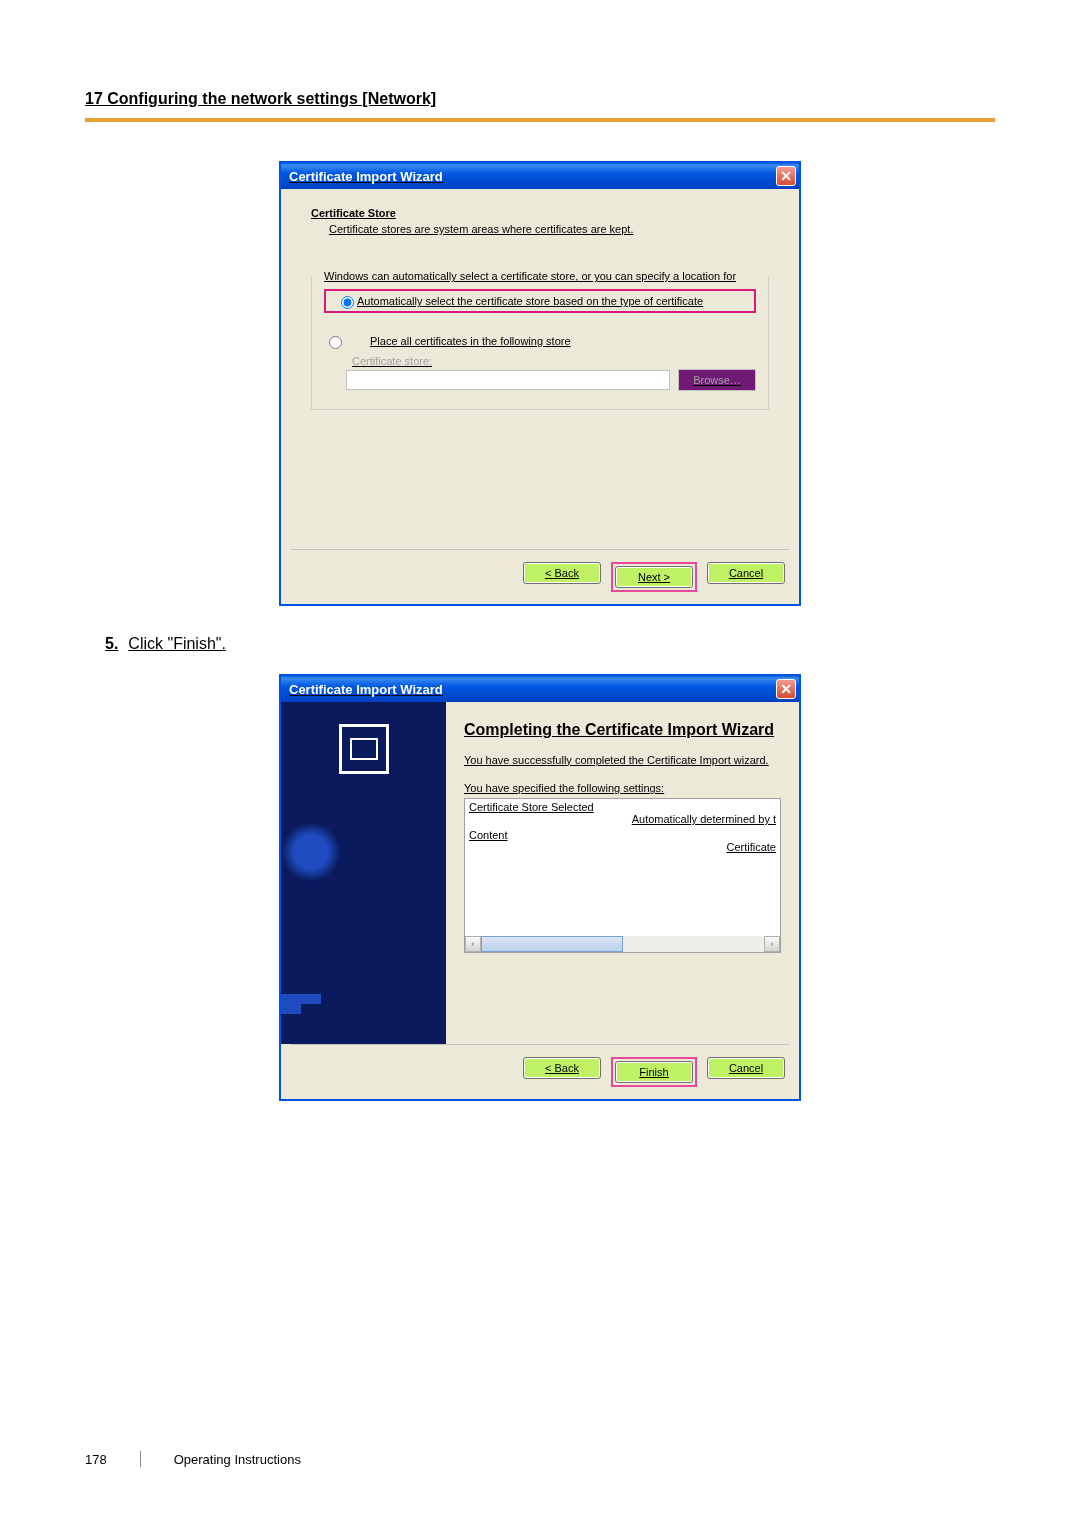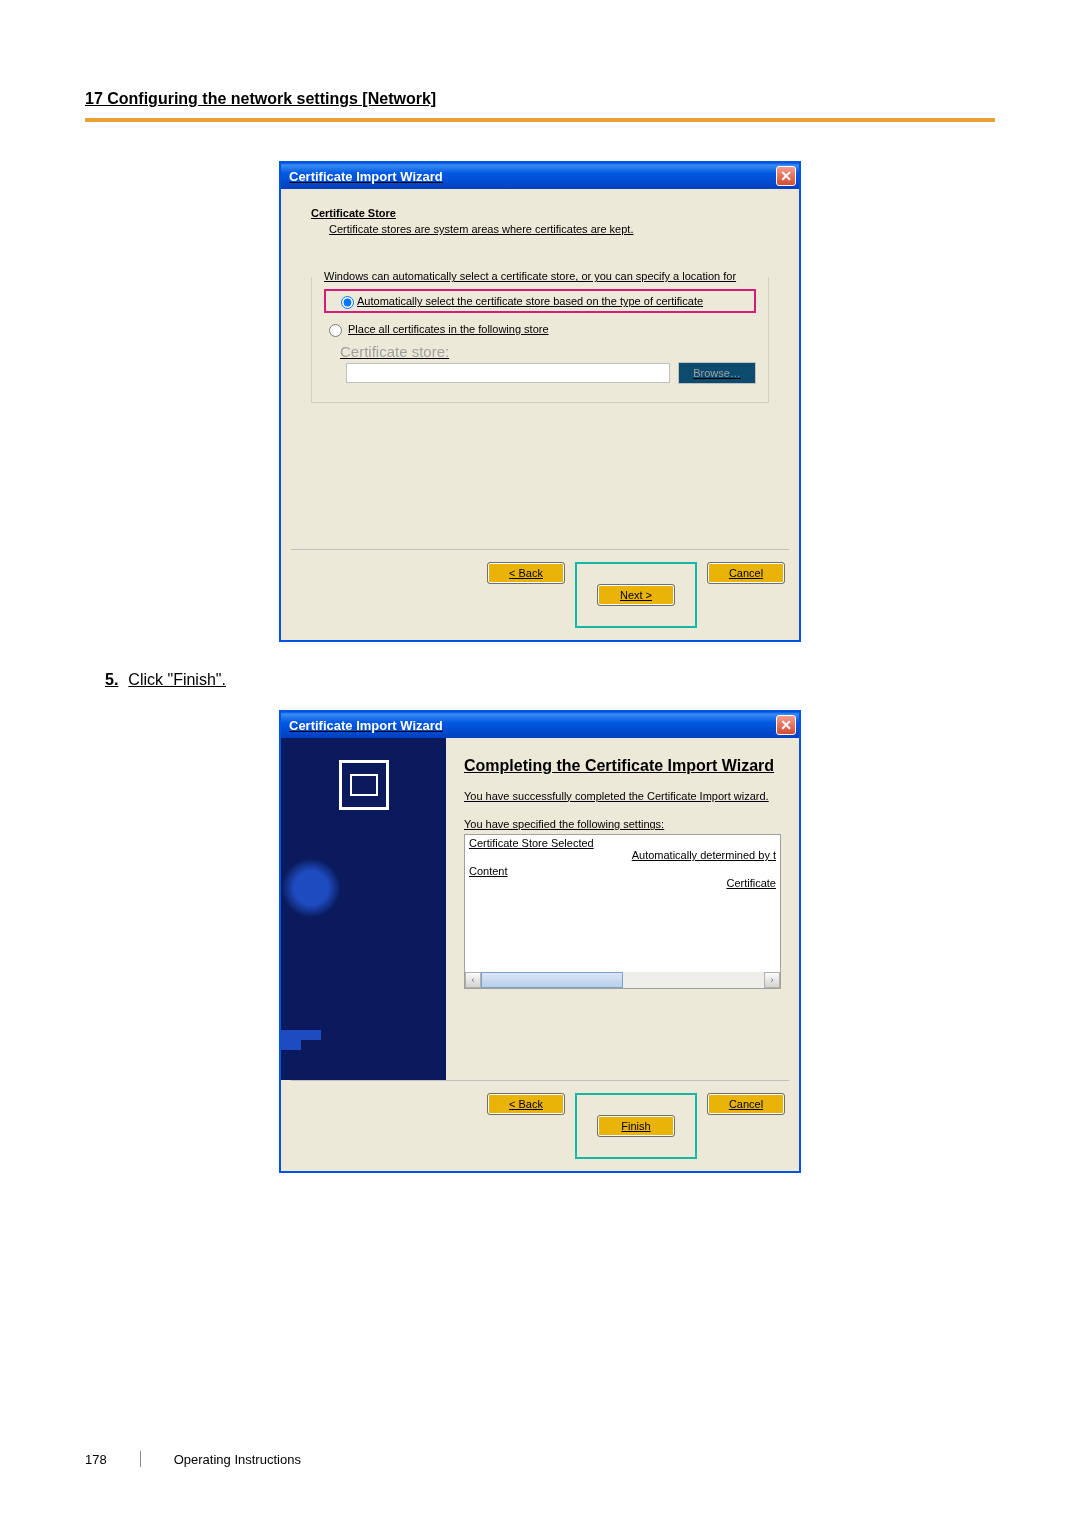--- a/index.html
+++ b/index.html
@@ -97,36 +97,37 @@
   .inner-group-text {
     position: relative;
     top: -7px;
     background: #ece9d8;
     padding: 0;
     display: block;
   }
   .radio-row {
     display: flex;
     align-items: center;
-    margin-top: 8px;
-    font-size: 11px;
+    margin-top: 20px;
+    font-size: 11px;
+    gap: 22px;
   }
   .radio-row input {
     margin-right: 6px;
   }
   .highlight-box {
     border: 2px solid #d81b7a;
     padding: 2px 10px;
     display: flex;
     align-items: center;
   }
   .cert-store-label {
     color: #a0a0a0;
-    font-size: 15px;
-    margin-left: 16px;
+    font-size: 11px;
+    margin-left: 28px;
     margin-top: 6px;
   }
   .cert-store-row {
     display: flex;
     align-items: center;
     margin-left: 22px;
     margin-top: 2px;
   }
   .cert-store-input {
     flex: 1;
@@ -134,52 +135,52 @@
     border: 1px solid #c0c0c0;
     background: #fff;
     box-sizing: border-box;
   }
   .browse-btn {
     margin-left: 8px;
     width: 78px;
     height: 22px;
     font-size: 11px;
     color: #a0a0a0;
-    background: #0c4a6e;
+    background: #701a75;
     border: 1px solid #c0c0c0;
     box-sizing: border-box;
     text-align: center;
     line-height: 20px;
   }
   .dialog-sep {
     border-top: 1px solid #c0c0c0;
     margin: 0 10px;
   }
   .button-row {
     display: flex;
     justify-content: flex-end;
     padding: 12px 14px;
     gap: 10px;
     background: #ece9d8;
   }
   .win-btn {
     width: 78px;
     height: 22px;
     font-size: 11px;
-    background: #eab308;
+    background: #bef264;
     border: 1px solid #707070;
     border-radius: 3px;
     box-shadow: inset 0 0 0 1px #fff;
     text-align: center;
     line-height: 20px;
     box-sizing: border-box;
   }
   .highlight-btn {
-    border: 2px solid #14b8a6;
-    padding: 20px;
+    border: 2px solid #ec4899;
+    padding: 2px;
     display: inline-block;
   }
   .step-row {
     display: flex;
     margin-left: 20px;
     margin-bottom: 22px;
     font-size: 16px;
   }
   .step-num { font-weight: bold; margin-right: 10px; }
   .dialog-body-2 {

